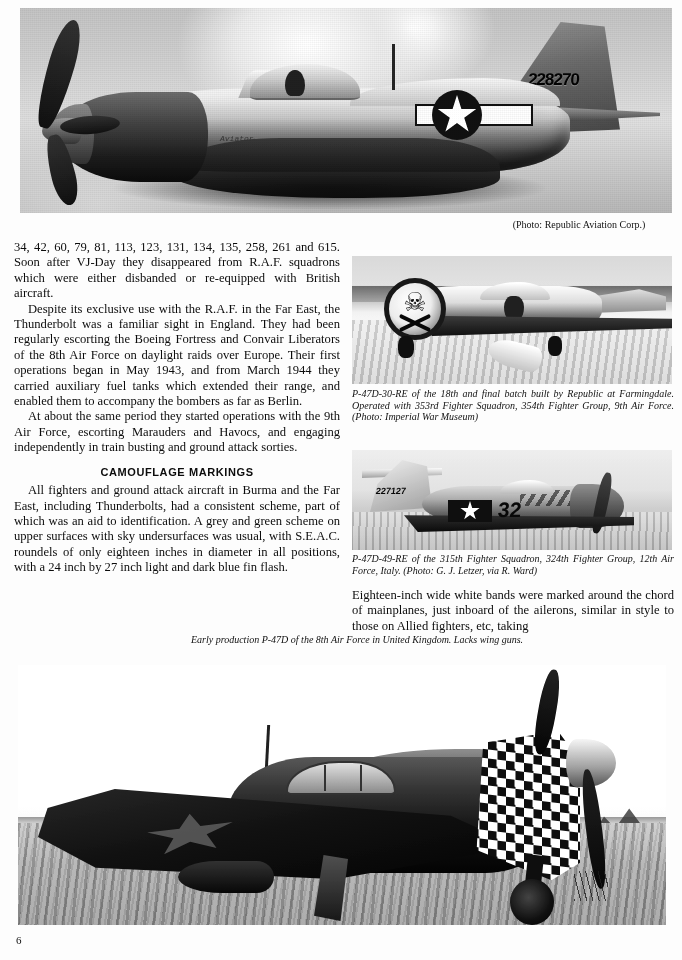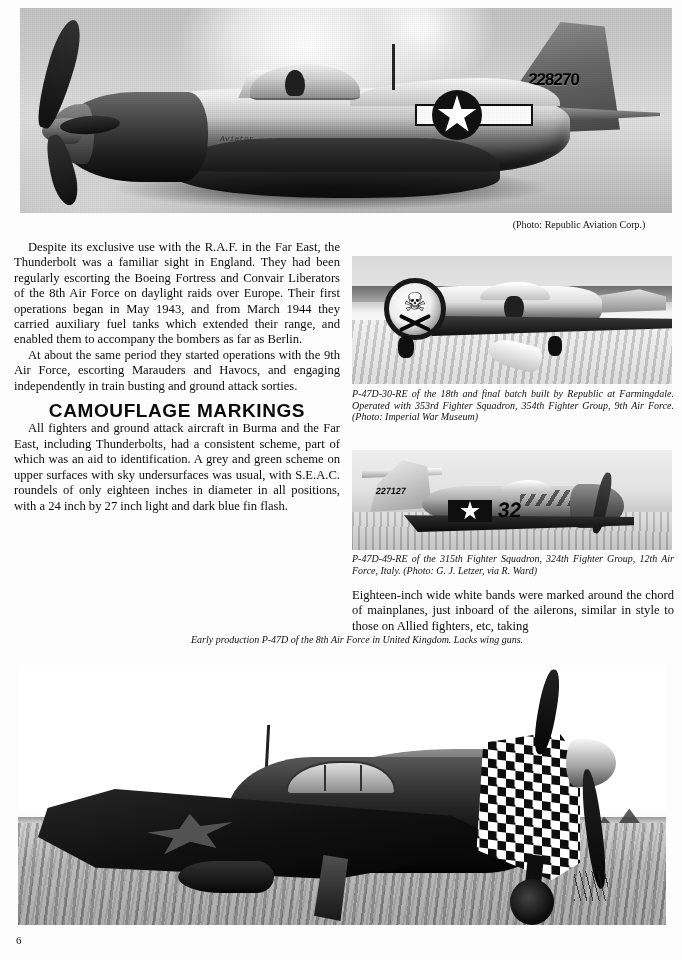--- a/index.html
+++ b/index.html
@@ -486,21 +486,21 @@
   }
   #col-left  { left: 14px;  top: 240px; width: 326px; }
   #col-right { left: 352px; top: 588px; width: 322px; }
 
   .col p { margin: 0; text-indent: 14px; }
   .col p.noindent { text-indent: 0; }
 
   h2.section {
     font-family: "Liberation Sans", sans-serif;
     font-weight: 700;
-    font-size: 19px;
+    font-size: 11px;
     letter-spacing: .6px;
     text-align: center;
     margin: 9px 0 3px 0;
   }
 
   #page-number {
     position: absolute;
     left: 16px; top: 934px;
     font-family: "Liberation Serif", serif;
     font-size: 11px;
@@ -535,20 +535,21 @@
     <div class="t-roundel-disc">
       <div class="t-star"></div>
     </div>
     <div class="t-nosescript">Aviator</div>
     <div class="grain"></div>
   </div>
 
   <div class="cap" id="credit-top">(Photo: Republic Aviation Corp.)</div>
 
   <div class="col" id="col-left">
+    <p class="noindent">34, 42, 60, 79, 81, 113, 123, 131, 134, 135, 258, 261 and 615. Soon after VJ-Day they disappeared from R.A.F. squadrons which were either disbanded or re-equipped with British aircraft.</p>
     <p>Despite its exclusive use with the R.A.F. in the Far East, the Thunderbolt was a familiar sight in England. They had been regularly escorting the Boeing Fortress and Convair Liberators of the 8th Air Force on daylight raids over Europe. Their first operations began in May 1943, and from March 1944 they carried auxiliary fuel tanks which extended their range, and enabled them to accompany the bombers as far as Berlin.</p>
     <p>At about the same period they started operations with the 9th Air Force, escorting Marauders and Havocs, and engaging independently in train busting and ground attack sorties.</p>
     <h2 class="section">CAMOUFLAGE MARKINGS</h2>
     <p>All fighters and ground attack aircraft in Burma and the Far East, including Thunderbolts, had a consistent scheme, part of which was an aid to identification. A grey and green scheme on upper surfaces with sky undersurfaces was usual, with S.E.A.C. roundels of only eighteen inches in diameter in all positions, with a 24 inch by 27 inch light and dark blue fin flash.</p>
   </div>
 
   <div class="photo" id="photo-r1">
     <div class="sky"></div>
     <div class="r1-horizon"></div>
     <div class="r1-ground"></div>

